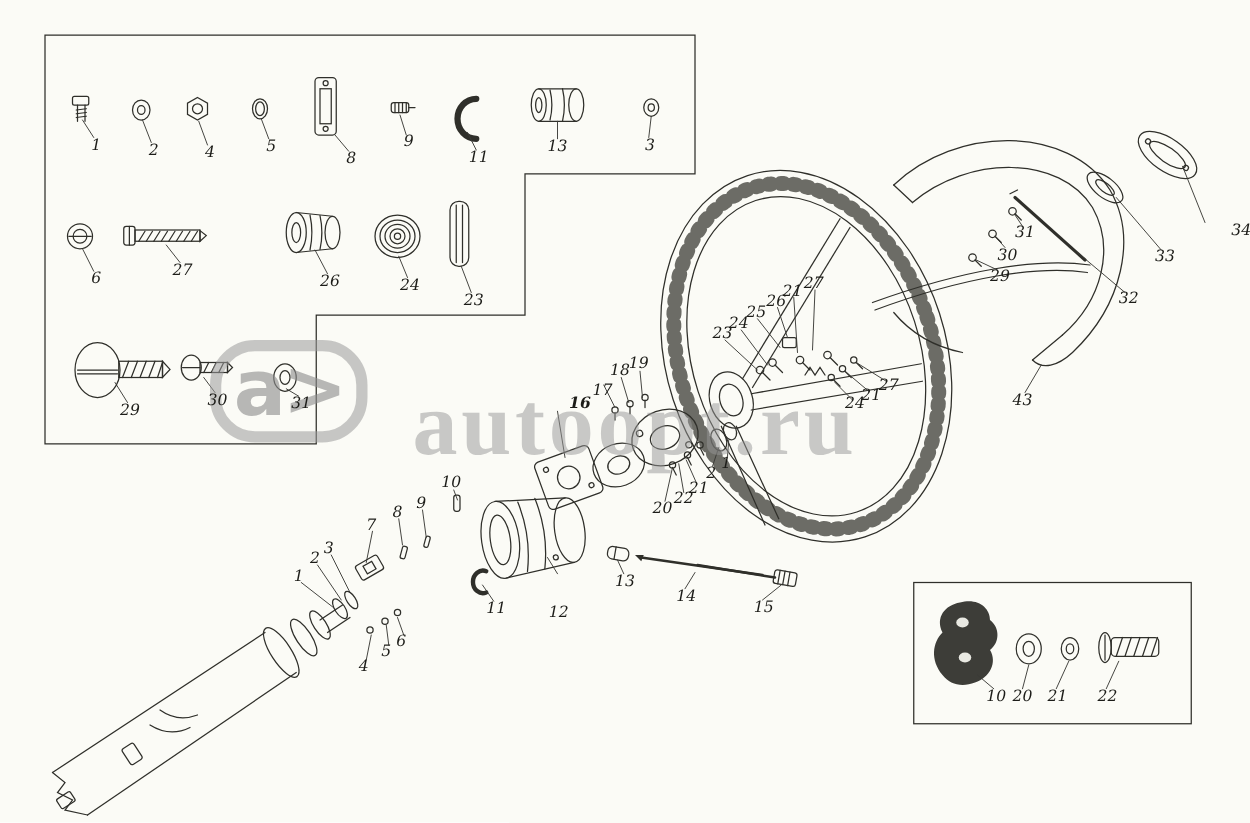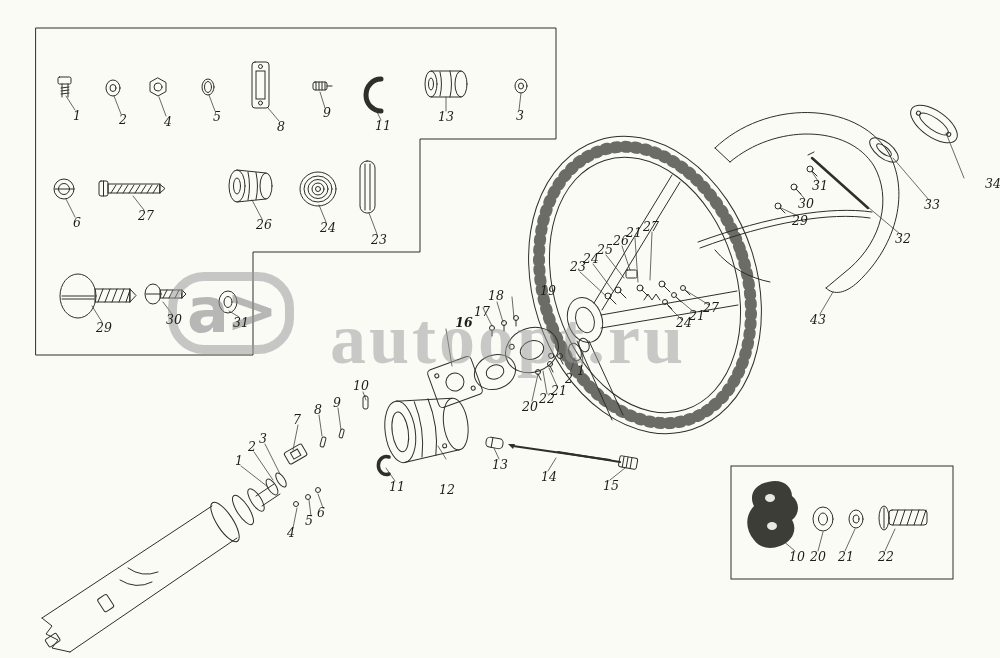--- a/index.html
+++ b/index.html
@@ -430,21 +430,21 @@
       <span class="part-label" style="left: 146px; top: 216px;">27</span>
       <span class="part-label" style="left: 264px; top: 225px;">26</span>
       <span class="part-label" style="left: 328px; top: 228px;">24</span>
       <span class="part-label" style="left: 379px; top: 240px;">23</span>
       <span class="part-label" style="left: 104px; top: 328px;">29</span>
       <span class="part-label" style="left: 174px; top: 320px;">30</span>
       <span class="part-label" style="left: 241px; top: 323px;">31</span>
       <span class="part-label" style="left: 464px; top: 323px; font-weight: bold;">16</span>
       <span class="part-label" style="left: 482px; top: 312px;">17</span>
       <span class="part-label" style="left: 496px; top: 296px;">18</span>
-      <span class="part-label" style="left: 511px; top: 291px; margin-left: 37px;">19</span>
+      <span class="part-label" style="left: 511px; top: 291px;">19</span>
       <span class="part-label" style="left: 361px; top: 386px;">10</span>
       <span class="part-label" style="left: 447px; top: 490px;">12</span>
       <span class="part-label" style="left: 397px; top: 487px;">11</span>
       <span class="part-label" style="left: 500px; top: 465px;">13</span>
       <span class="part-label" style="left: 549px; top: 477px;">14</span>
       <span class="part-label" style="left: 611px; top: 486px;">15</span>
       <span class="part-label" style="left: 530px; top: 407px;">20</span>
       <span class="part-label" style="left: 547px; top: 399px;">22</span>
       <span class="part-label" style="left: 559px; top: 391px;">21</span>
       <span class="part-label" style="left: 569px; top: 379px;">2</span>

